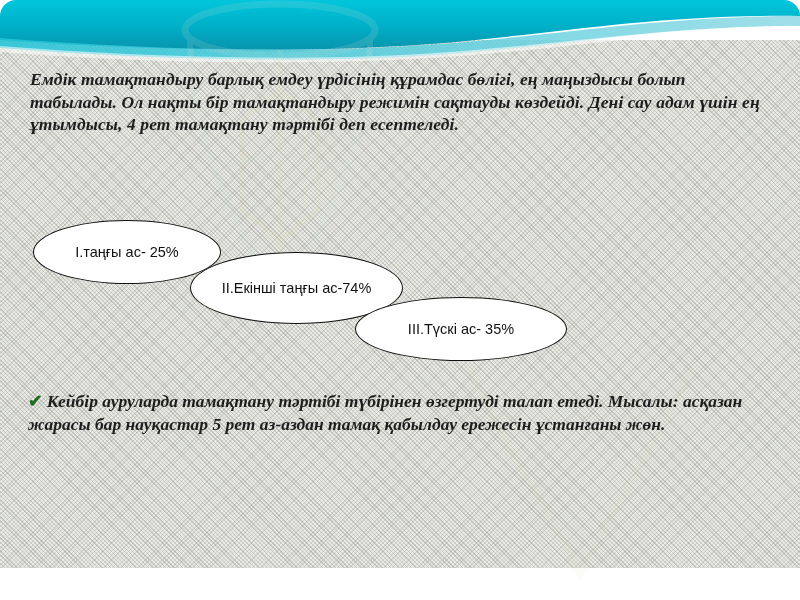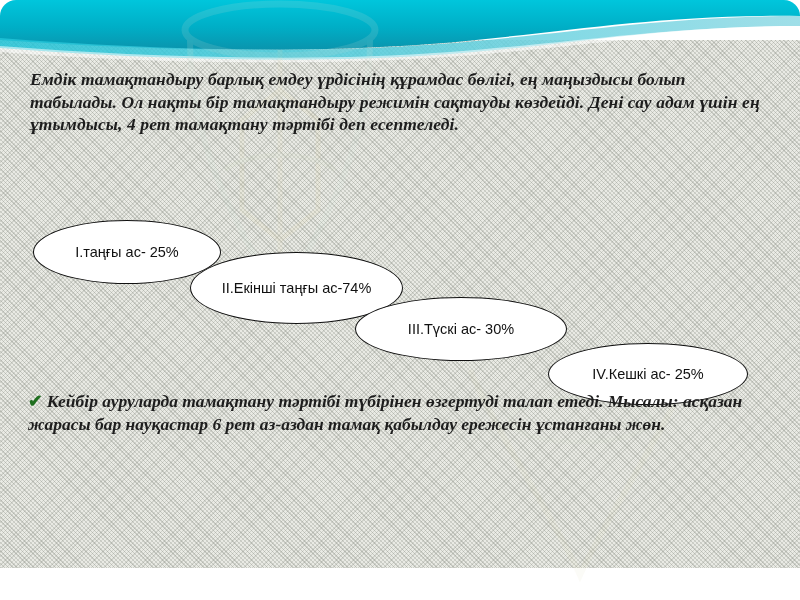--- a/index.html
+++ b/index.html
@@ -180,24 +180,21 @@
 
   <div class="ellipse" id="ellipse-1">
     <span>I.таңғы ас- 25%</span>
   </div>
 
   <div class="ellipse" id="ellipse-2">
     <span>II.Екінші таңғы ас-74%</span>
   </div>
 
   <div class="ellipse" id="ellipse-3">
-    <span>III.Түскі  ас- 30%</span>
-  </div>
-
-  <div class="ellipse" id="ellipse-4">
-    <span>IV.Кешкі ас- 25%</span>
-  </div>
+    <span>III.Түскі  ас- 35%</span>
+  </div>
+
 
   <div id="note-block">
-    <span id="note-check">✔</span><span>Кейбір ауруларда тамақтану тәртібі түбірінен өзгертуді талап етеді. Мысалы: асқазан жарасы бар науқастар 6 рет аз-аздан тамақ қабылдау ережесін ұстанғаны жөн.</span>
+    <span id="note-check">✔</span><span>Кейбір ауруларда тамақтану тәртібі түбірінен өзгертуді талап етеді. Мысалы: асқазан жарасы бар науқастар 5 рет аз-аздан тамақ қабылдау ережесін ұстанғаны жөн.</span>
   </div>
 
 </div>
 
 </body></html>

